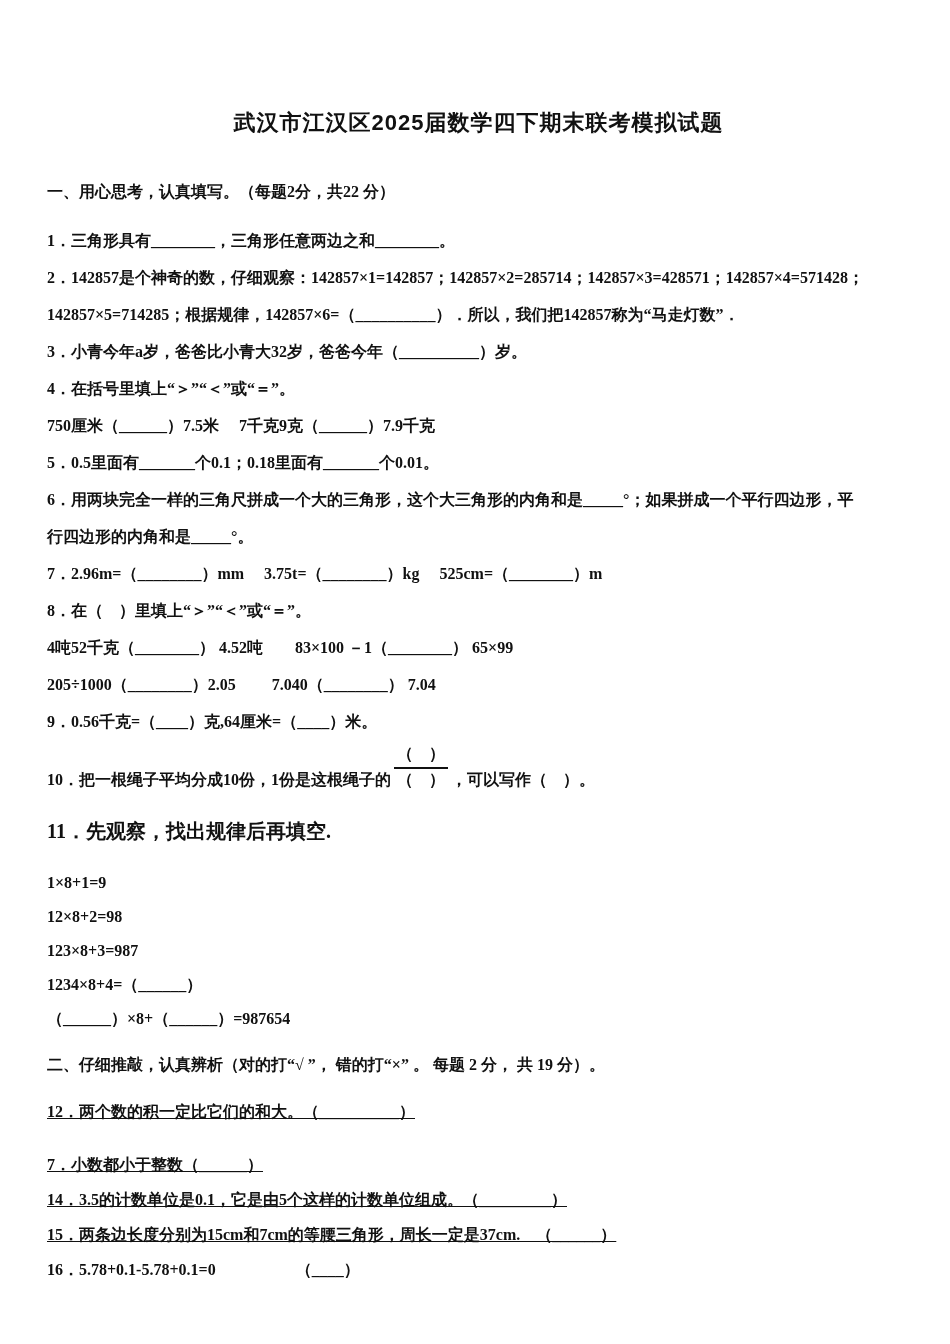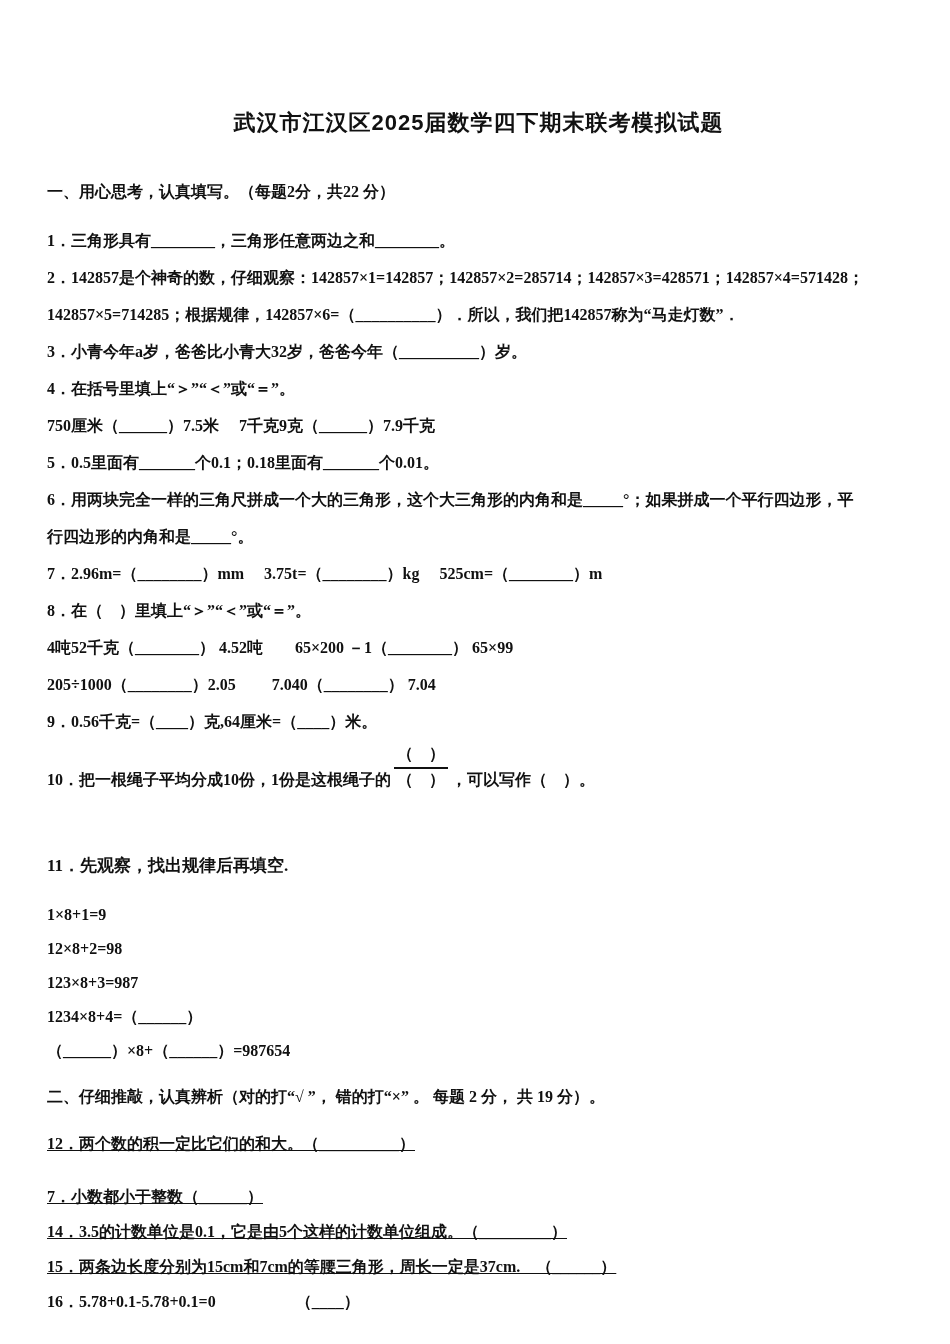--- a/index.html
+++ b/index.html
@@ -56,22 +56,22 @@
   .frac-top {
     display: block;
     padding: 0 3px 2px;
     border-bottom: 2px solid #111111;
   }
   .frac-bottom {
     display: block;
     padding-top: 1px;
   }
   .q11-intro {
-    margin-top: 60px;
-    font-size: 17px;
+    margin-top: 25px;
+    font-size: 20px;
     line-height: 30px;
     white-space: nowrap;
   }
   .sec2-heading {
     font-size: 16px;
     line-height: 26px;
     white-space: nowrap;
   }
   #sec2-lines .line { line-height: 35px; text-decoration: underline; }
   #sec2-lines .line:first-child { margin-bottom: 18px; }
@@ -97,21 +97,21 @@
       <p class="line">2．142857是个神奇的数，仔细观察：142857×1=142857；142857×2=285714；142857×3=428571；142857×4=571428；</p>
       <p class="line">142857×5=714285；根据规律，142857×6=（__________）．所以，我们把142857称为“马走灯数”．</p>
       <p class="line">3．小青今年a岁，爸爸比小青大32岁，爸爸今年（__________）岁。</p>
       <p class="line">4．在括号里填上“＞”“＜”或“＝”。</p>
       <p class="line">750厘米（______）7.5米　 7千克9克（______）7.9千克</p>
       <p class="line">5．0.5里面有_______个0.1；0.18里面有_______个0.01。</p>
       <p class="line">6．用两块完全一样的三角尺拼成一个大的三角形，这个大三角形的内角和是_____°；如果拼成一个平行四边形，平</p>
       <p class="line">行四边形的内角和是_____°。</p>
       <p class="line">7．2.96m=（________）mm　 3.75t=（________）kg　 525cm=（________）m</p>
       <p class="line">8．在（　）里填上“＞”“＜”或“＝”。</p>
-      <p class="line">4吨52千克（________） 4.52吨　　65×200 －1（________） 65×99</p>
+      <p class="line">4吨52千克（________） 4.52吨　　83×100 －1（________） 65×99</p>
       <p class="line">205÷1000（________）2.05　　 7.040（________） 7.04</p>
       <p class="line">9．0.56千克=（____）克,64厘米=（____）米。</p>
     </div>
 
   <p class="q10-line">
     <span>10．把一根绳子平均分成10份，1份是这根绳子的</span><span class="frac"><span class="frac-top">（　）</span><span class="frac-bottom">（　）</span></span><span>，可以写作（　）。</span>
   </p>
 
   <p class="q11-intro">11．先观察，找出规律后再填空.</p>
 

